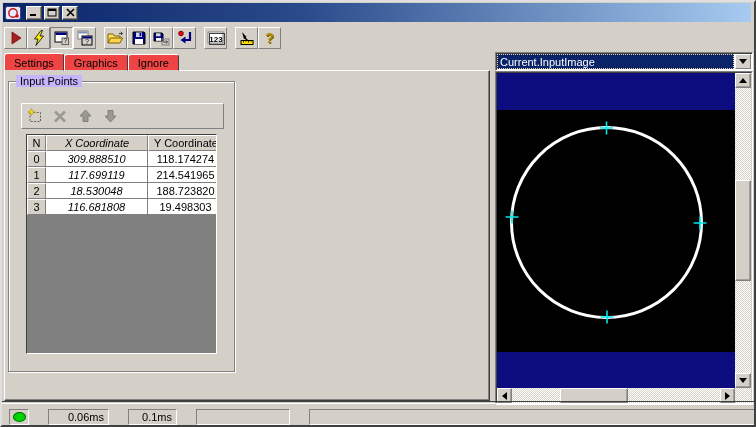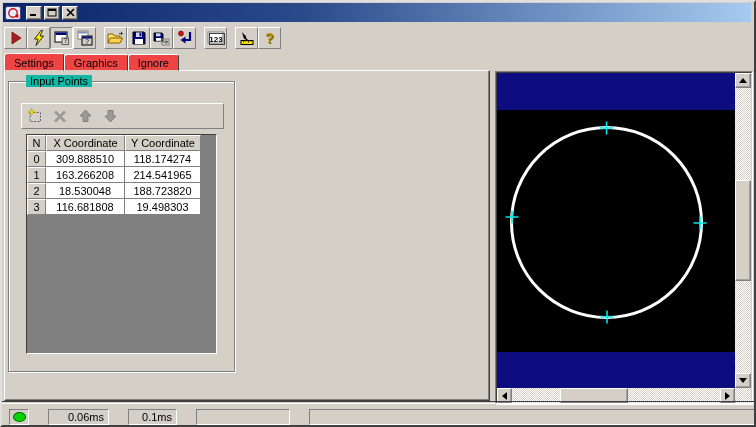--- a/index.html
+++ b/index.html
@@ -58,21 +58,21 @@
     position:absolute; left:2px; top:68px; width:486px; height:331px; background:#d4d0c8;
     border:1px solid; border-color:#fff #404040 #404040 #fff;
     box-shadow:inset -1px -1px 0 #808080; z-index:2;
   }
 
   
   .groupbox{
     position:absolute; left:6px; top:79px; width:227px; height:291px;
     border:1px solid #808080; box-shadow:1px 1px 0 #fff, inset 1px 1px 0 #fff; z-index:3;
   }
-  .group-label{ position:absolute; left:7px; top:-7px; background:#14b8a6; padding:0 4px;margin-left:10px; }
+  .group-label{ position:absolute; left:7px; top:-7px; background:#c4b5fd; padding:0 4px; }
 
   .mini-toolbar{
     position:absolute; left:12px; top:21px; width:203px; height:26px;
     border:1px solid; border-color:#fff #808080 #808080 #fff;
     display:flex; align-items:center; padding-left:3px; gap:5px;
   }
   .mini-btn{ width:20px; height:18px; display:flex; align-items:center; justify-content:center; }
 
   
   .grid{
@@ -81,21 +81,21 @@
   }
   .grid-row{ display:flex; height:16px; }
   .gh{
     background:#d4d0c8; border:1px solid; border-color:#fff #808080 #808080 #fff;
     display:flex; align-items:center; justify-content:center; flex:0 0 auto;
   }
   .gc{
     background:#fff; border-right:1px solid #808080; border-bottom:1px solid #808080;
     display:flex; align-items:center; justify-content:center; flex:0 0 auto;
   }
-  .col-n{ width:19px; } .col-x{ width:79px; } .col-y{ width:76px; }
+  .col-n{ width:19px; } .col-x{ width:102px;font-style:italic; } .col-y{ width:76px; }
 
   
   .checkbox{
     position:absolute; left:239px; top:88px; width:13px; height:13px; background:#fff;
     border:1px solid; border-color:#808080 #fff #fff #808080; box-shadow:inset 1px 1px 0 #404040;
   }
   .param-label{ position:absolute; white-space:nowrap; }
   .spinner{
     position:absolute; width:87px; height:19px; background:#fff; display:flex;
     border:1px solid; border-color:#808080 #fff #fff #808080; box-shadow:inset 1px 1px 0 #404040;
@@ -327,21 +327,21 @@
         <div class="gh col-x">X Coordinate</div>
         <div class="gh col-y">Y Coordinate</div>
       </div>
       <div class="grid-row">
         <div class="gh col-n">0</div>
         <div class="gc col-x">309.888510</div>
         <div class="gc col-y">118.174274</div>
       </div>
       <div class="grid-row">
         <div class="gh col-n">1</div>
-        <div class="gc col-x">163.266208</div>
+        <div class="gc col-x">117.699119</div>
         <div class="gc col-y">214.541965</div>
       </div>
       <div class="grid-row">
         <div class="gh col-n">2</div>
         <div class="gc col-x">18.530048</div>
         <div class="gc col-y">188.723820</div>
       </div>
       <div class="grid-row">
         <div class="gh col-n">3</div>
         <div class="gc col-x">116.681808</div>
@@ -370,20 +370,26 @@
     <div class="spin-btns">
       <div class="spin-b">
           <div class="arr-up"></div>
         </div>
       <div class="spin-b">
           <div class="arr-down"></div>
         </div>
     </div>
   </div>
 
+  <div class="dropdown">
+    <div class="dd-sel">Current.InputImage</div>
+    <div class="dd-btn">
+      <div class="tri-down"></div>
+    </div>
+  </div>
 
   <div class="viewport">
     <div class="viewport-inner">
 
       <div class="img-area">
         <svg width="238" height="315" viewBox="0 0 238 315">
           <rect x="0" y="0" width="238" height="37" fill="#0d0d80"></rect>
           <rect x="0" y="37" width="238" height="242" fill="#000000"></rect>
           <rect x="0" y="279" width="238" height="36" fill="#0d0d80"></rect>
           <circle cx="109.5" cy="149.5" r="95" fill="none" stroke="#ffffff" stroke-width="3"></circle>

